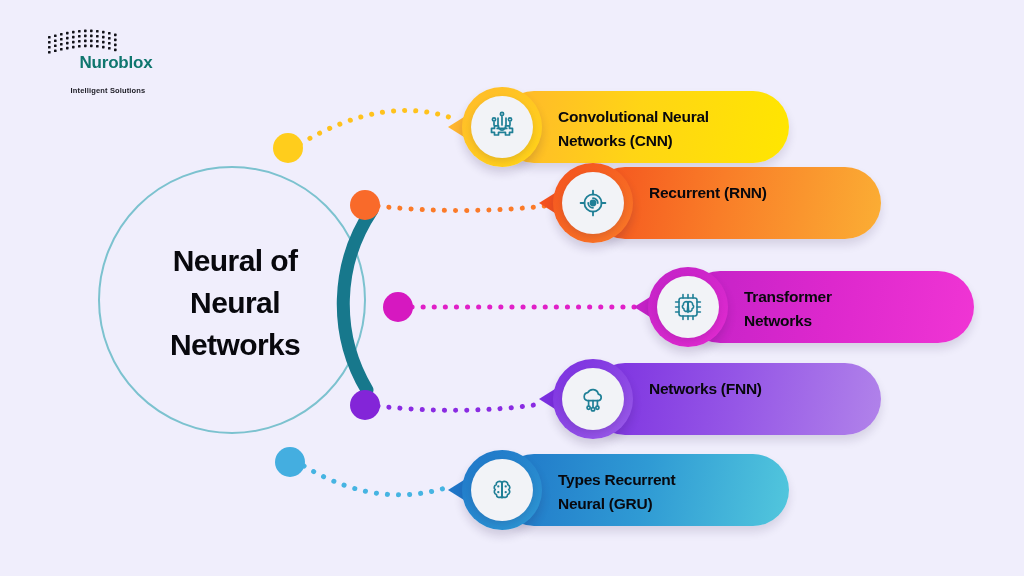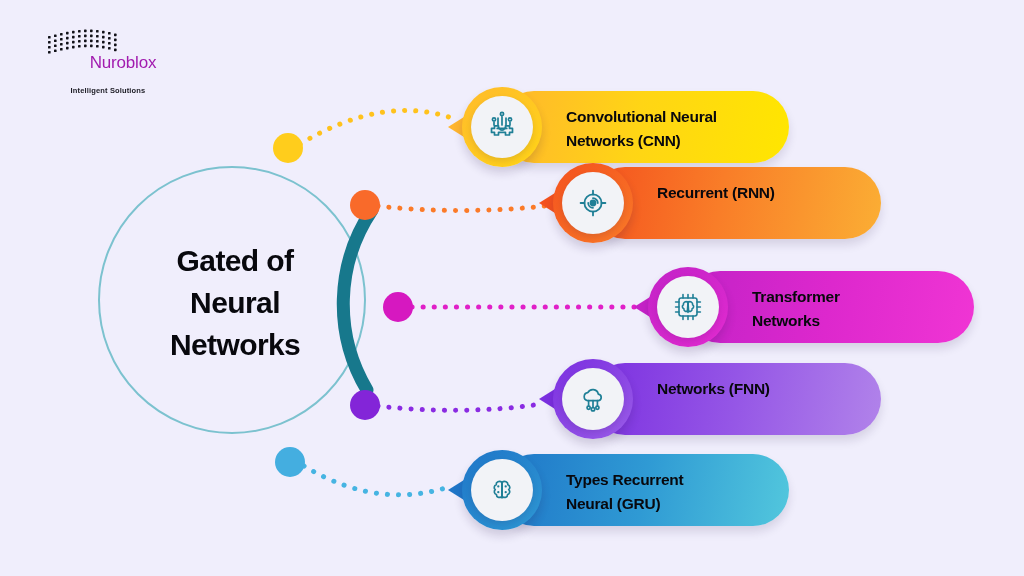--- a/index.html
+++ b/index.html
@@ -31,28 +31,28 @@
   }
   #logo-mark {
     position: absolute;
     left: 18px;
     top: 0px;
     width: 74px;
     height: 30px;
   }
   #logo-name {
     position: absolute;
-    left: 15px;
+    left: 8px;
     top: 30px;
     width: 160px;
     text-align: center;
     font-size: 17px;
-    font-weight: normal;
+    font-weight: bold;
     letter-spacing: -0.2px;
-    color: #a21caf;
+    color: #0f766e;
     line-height: 18px;
   }
   #logo-tagline {
     position: absolute;
     left: 0;
     top: 50px;
     width: 160px;
     text-align: center;
     font-size: 7.5px;
     font-weight: bold;
@@ -124,21 +124,21 @@
     top: 26px;
     left: -14px;
     width: 0; height: 0;
     border-top: 10px solid transparent;
     border-bottom: 10px solid transparent;
     border-right-width: 16px;
     border-right-style: solid;
   }
   .label {
     position: absolute;
-    left: 104px;
+    left: 96px;
     top: 14px;
     font-size: 15.5px;
     line-height: 24px;
     font-weight: bold;
     letter-spacing: -0.25px;
     color: #08080d;
     white-space: nowrap;
   }
   .label span { display: block; }
 </style>
@@ -230,21 +230,21 @@
     <g>
       <circle cx="288" cy="148" r="15" fill="#ffcd1c"></circle>
       <circle cx="365" cy="205" r="15" fill="#f96a2a"></circle>
       <circle cx="398" cy="307" r="15" fill="#d618c0"></circle>
       <circle cx="365" cy="405" r="15" fill="#8325d8"></circle>
       <circle cx="290" cy="462" r="15" fill="#44aee0"></circle>
     </g>
   </svg>
 
   <div id="center-title">
-    <span>Gated of</span>
+    <span>Neural of</span>
     <span>Neural</span>
     <span>Networks</span>
   </div>
 
   <div class="item" id="item-cnn" style="left:462px; top:91px;">
     <div class="pill" style="width:291px; background:linear-gradient(100deg,#ffb52e 0%,#ffd515 48%,#ffe600 100%);"></div>
     <div class="pointer" style="border-right-color:#ffb52e;"></div>
     <div class="disc" style="background:linear-gradient(140deg,#ffbb2c,#ffd417);">
       <div class="disc-inner">
         <svg width="36" height="36" viewBox="0 0 36 36" fill="none" stroke="#1f7f96" stroke-width="1.7" stroke-linecap="round" stroke-linejoin="round">

